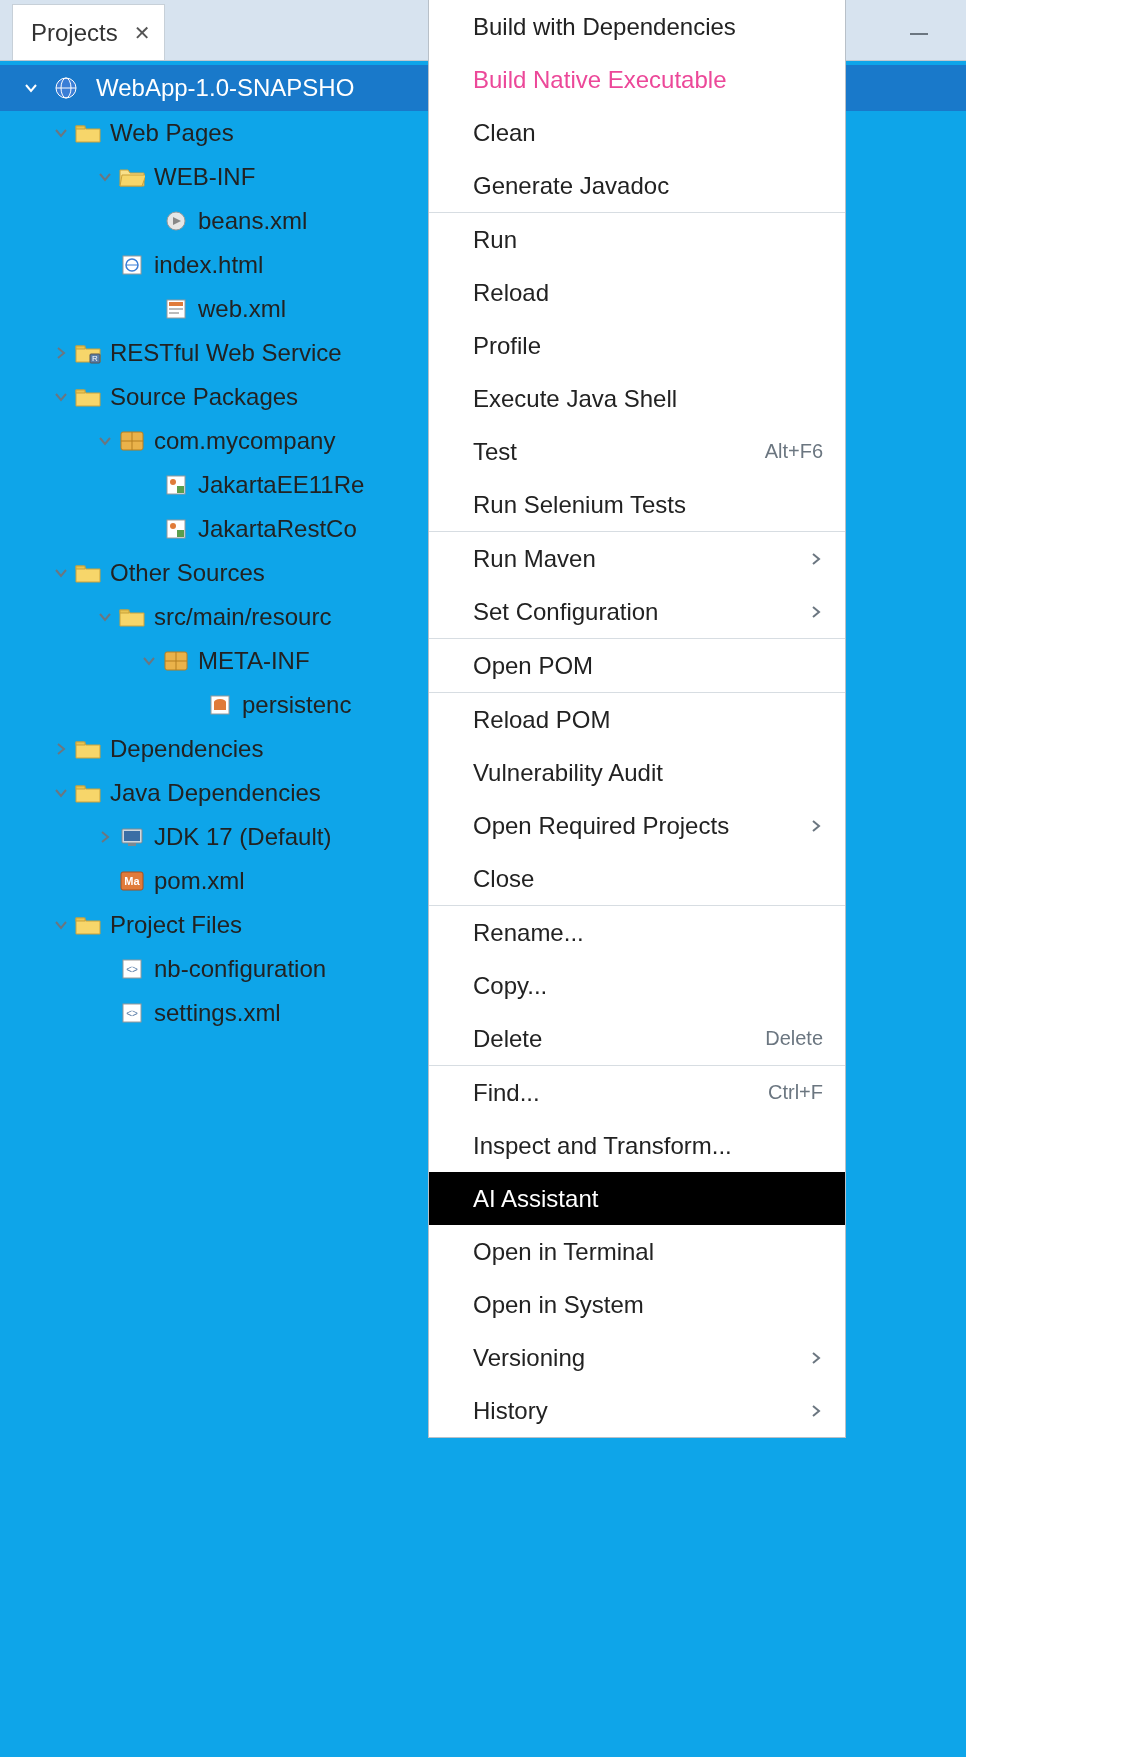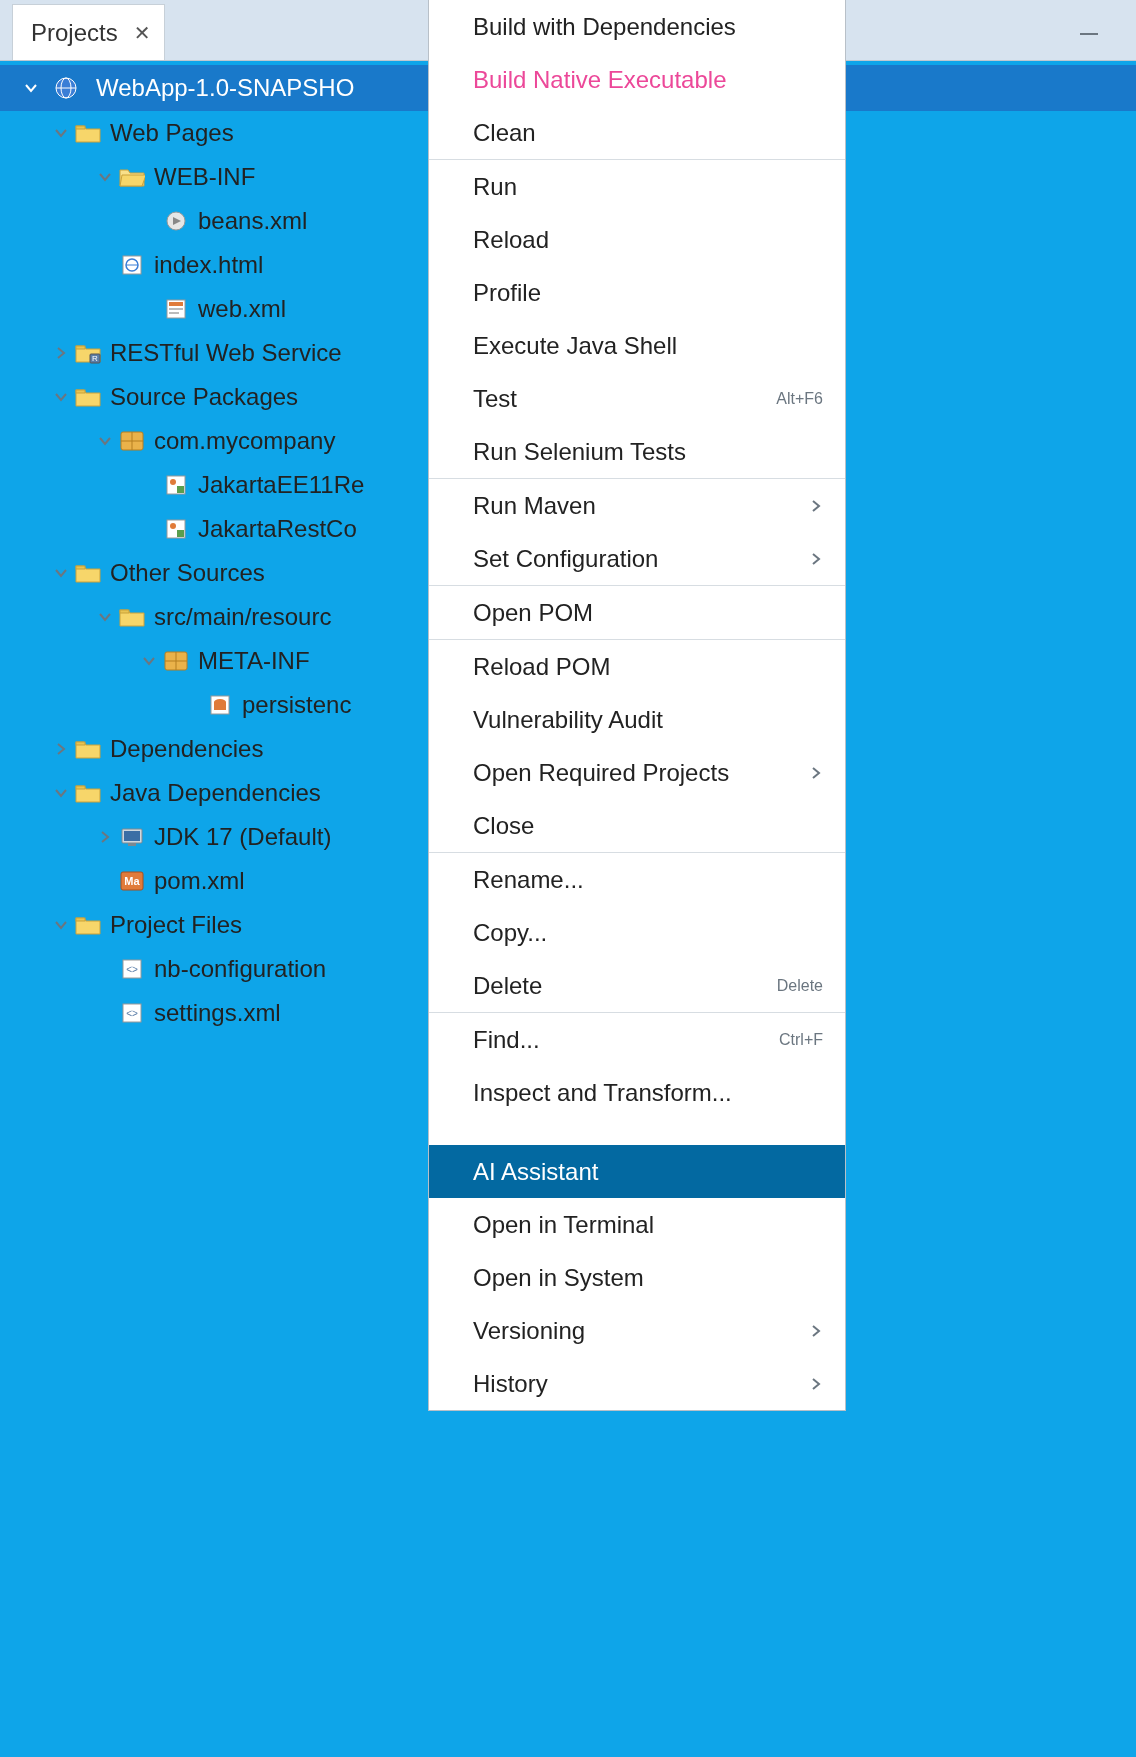--- a/index.html
+++ b/index.html
@@ -1,37 +1,37 @@
 <!DOCTYPE html>
 <html><head>
 <meta charset="utf-8">
 <style>
   * { box-sizing: border-box; margin: 0; padding: 0; }
   html, body { width: 1136px; height: 1757px; font-family: "Segoe UI", Tahoma, sans-serif; font-size: 23px; background: #fff; color: #222; overflow: hidden; }
-  .root { position: relative; width: 1136px; height: 1757px; }
+  .root { position: relative; width: 966px; height: 1757px; }
   .titlebar-stripe { position: absolute; top: 0; left: 0; right: 0; height: 64px; background: #d7e3ef; }
   .window-btn { position: absolute; top: 14px; right: 22px; width: 50px; height: 40px; display:flex; align-items:center; justify-content:center; }
   .tab { position: absolute; top: 4px; left: 12px; height: 56px; background: #fff; border: 1px solid #c7d0d8; border-bottom: none; display: flex; align-items: center; padding: 0 14px 0 18px; gap: 12px; font-size: 24px; color: #333; }
   .tab .close { font-size: 20px; color: #555; margin-left: 4px; }
   .panel { position: absolute; top: 60px; left: 0; right: 0; bottom: 0; background: #0ea5e9; border-top: 1px solid #bfc8d0; }
   .sel-row { position: absolute; top: 4px; left: 0; right: 0; height: 46px; background: #1979CA; display: flex; align-items: center; color: #fff; padding-left: 20px; gap: 8px; overflow: hidden; white-space: nowrap; }
   .tree { position: absolute; top: 50px; left: 0; right: 0; bottom: 0; text-align: right; }
   .row { display: flex; align-items: center; height: 44px; white-space: nowrap; overflow: hidden; }
   .ind { display: inline-block; }
   .arrow { width: 22px; height: 22px; display: inline-flex; align-items: center; justify-content: center; margin-right: 2px; }
   .arrow.none { visibility: hidden; }
   .icon { width: 28px; height: 24px; display: inline-flex; align-items: center; justify-content: center; margin-right: 8px; }
   .label { font-size: 24px; color: #222; }
   
   .menu { position: absolute; top: 0; left: 428px; width: 418px; background: #fff; border: 1px solid #b8c0c8; border-top: none; }
   .menu-item { display: flex; align-items: center; justify-content: space-between; height: 53px; padding: 0 22px 0 44px; font-size: 24px; color: #222; }
   .menu-item.disabled { color: #ec4899; }
-  .menu-item.selected { background: #0369a1; color: #fff; margin-top: 26px; }
+  .menu-item.selected { background: #000000; color: #fff; }
   .menu-sep { height: 1px; background: #d7dde2; margin: 0; }
-  .shortcut { color: #6b7680; font-size: 16px; }
+  .shortcut { color: #6b7680; font-size: 20px; }
   .submenu-arrow { color: #6b7680; }
   svg { display: block; }
 </style>
 </head>
 <body>
 <div class="root">
 
 <div class="titlebar-stripe"></div>
 <div class="window-btn">
   <svg width="26" height="26" viewBox="0 0 26 26">
@@ -356,20 +356,23 @@
 <div class="menu" id="menu">
       <div class="menu-item">
         <span>Build with Dependencies</span>
       </div>
       <div class="menu-item disabled">
         <span>Build Native Executable</span>
       </div>
       <div class="menu-item">
         <span>Clean</span>
       </div>
+      <div class="menu-item">
+        <span>Generate Javadoc</span>
+      </div>
       <div class="menu-sep"></div>
       <div class="menu-item">
         <span>Run</span>
       </div>
       <div class="menu-item">
         <span>Reload</span>
       </div>
       <div class="menu-item">
         <span>Profile</span>
       </div>

